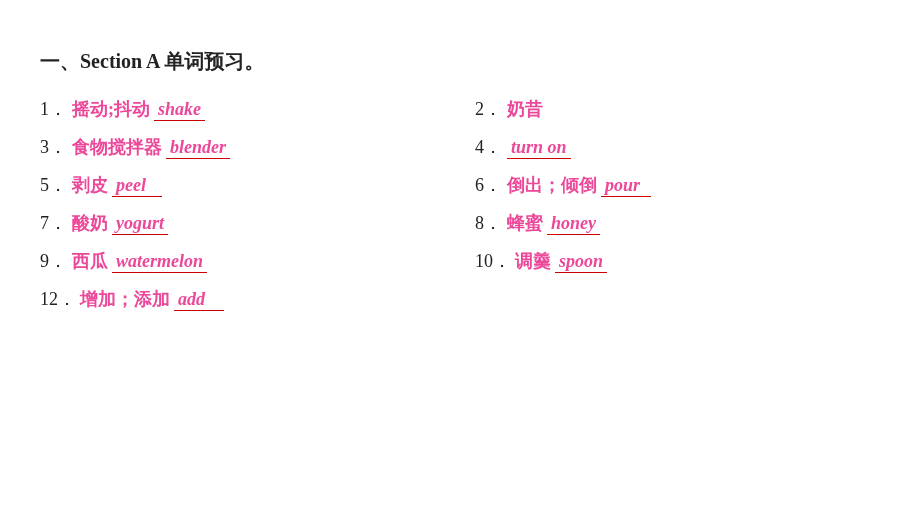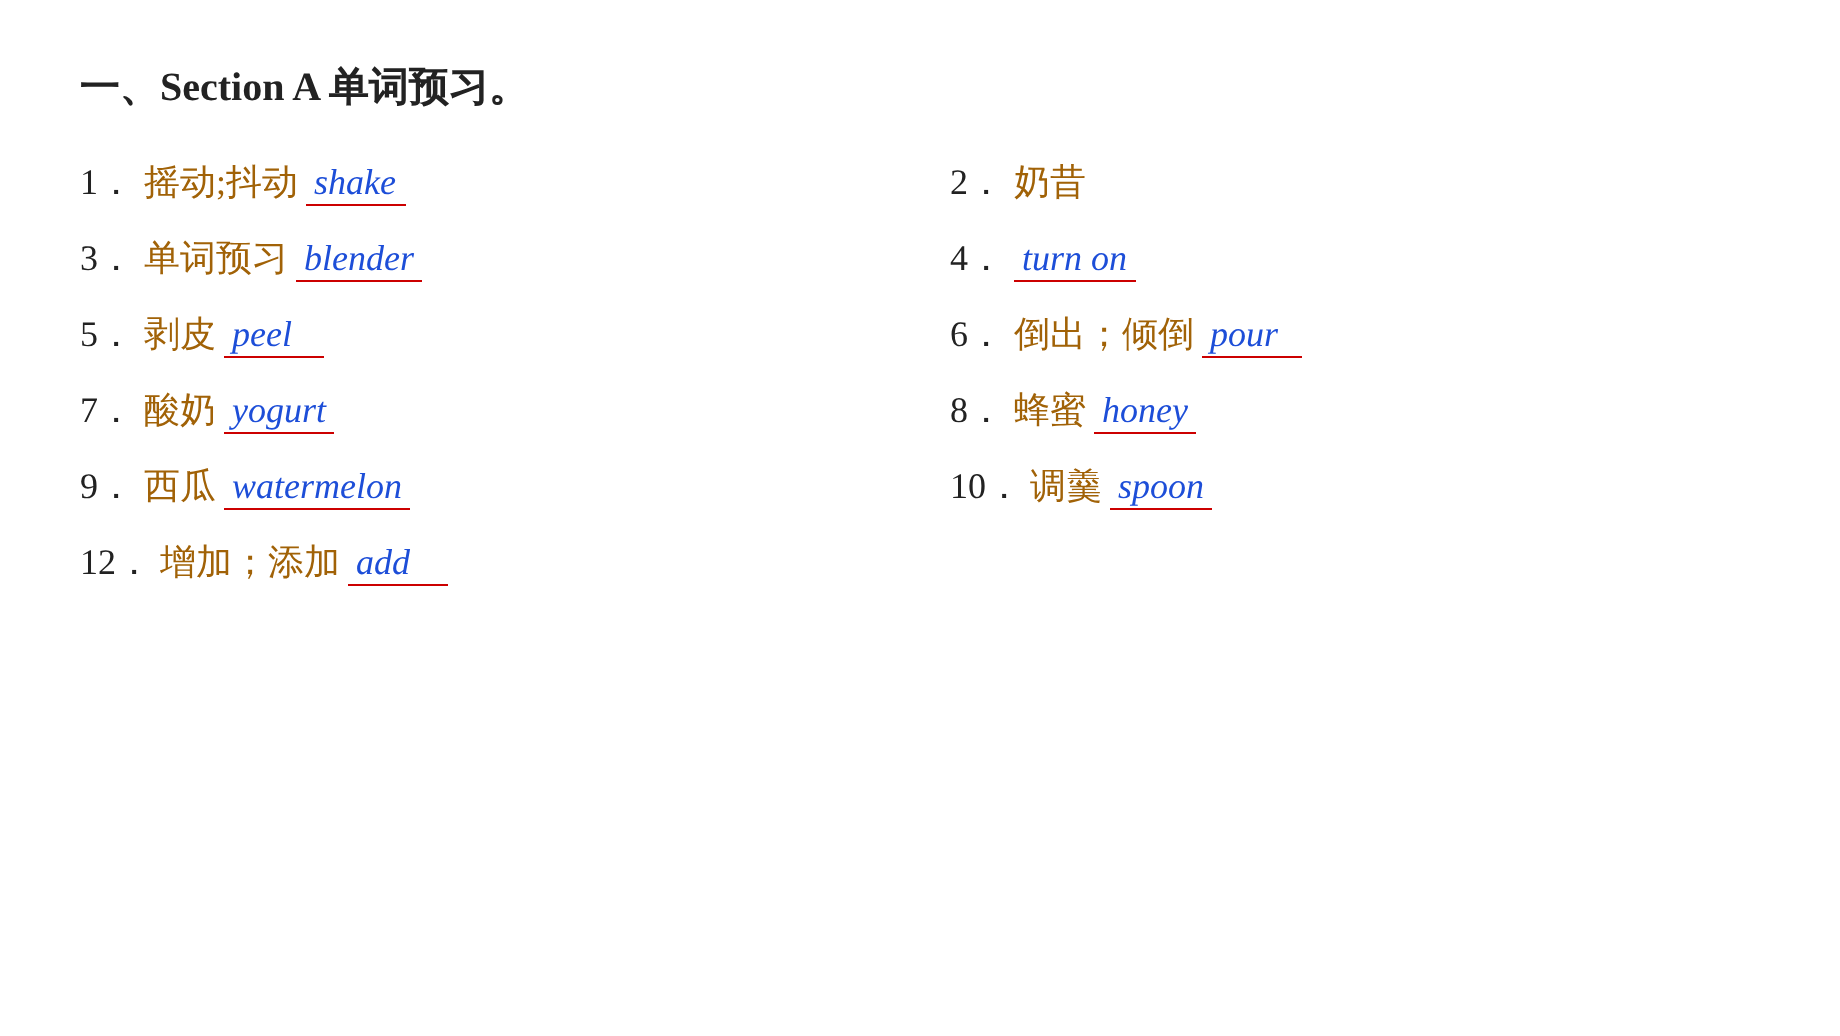--- a/index.html
+++ b/index.html
@@ -6,21 +6,21 @@
     body {
       width: 920px;
       height: 518px;
       background: #fff;
       font-family: "SimSun", "宋体", serif;
       font-size: 18px;
       color: #222;
       overflow: hidden;
     }
     .page {
-      padding: 30px 40px 20px 40px;
+      padding: 48px 40px 20px 40px;
     }
     .section-title {
       font-size: 20px;
       font-weight: bold;
       margin-bottom: 22px;
       color: #222;
     }
     .section-title span {
       font-weight: bold;
     }
@@ -34,27 +34,28 @@
       display: flex;
       align-items: baseline;
       gap: 4px;
       font-size: 18px;
     }
     .item-num {
       min-width: 28px;
       color: #222;
     }
     .item-chinese {
-      color: #a16207;
+      color: #ec4899;
       white-space: nowrap;
+      font-weight: bold;
     }
     .item-answer {
-      color: #1d4ed8;
+      color: #ec4899;
       font-style: italic;
-      font-weight: normal;
+      font-weight: bold;
       border-bottom: 1.5px solid #cc0000;
       padding: 0 4px;
       min-width: 50px;
       display: inline-block;
     }
   </style>
 </head>
 <body>
 
 <div class="page">
@@ -66,21 +67,21 @@
       <span class="item-num">1．</span>
       <span class="item-chinese">摇动;抖动</span>
       <span class="item-answer">shake</span>
     </div>
       <div class="vocab-item">
       <span class="item-num">2．</span>
       <span class="item-chinese">奶昔</span>
     </div>
       <div class="vocab-item">
       <span class="item-num">3．</span>
-      <span class="item-chinese">单词预习</span>
+      <span class="item-chinese">食物搅拌器</span>
       <span class="item-answer">blender</span>
     </div>
       <div class="vocab-item">
       <span class="item-num">4．</span>
       <span class="item-answer">turn on</span>
     </div>
       <div class="vocab-item">
       <span class="item-num">5．</span>
       <span class="item-chinese">剥皮</span>
       <span class="item-answer">peel</span>

